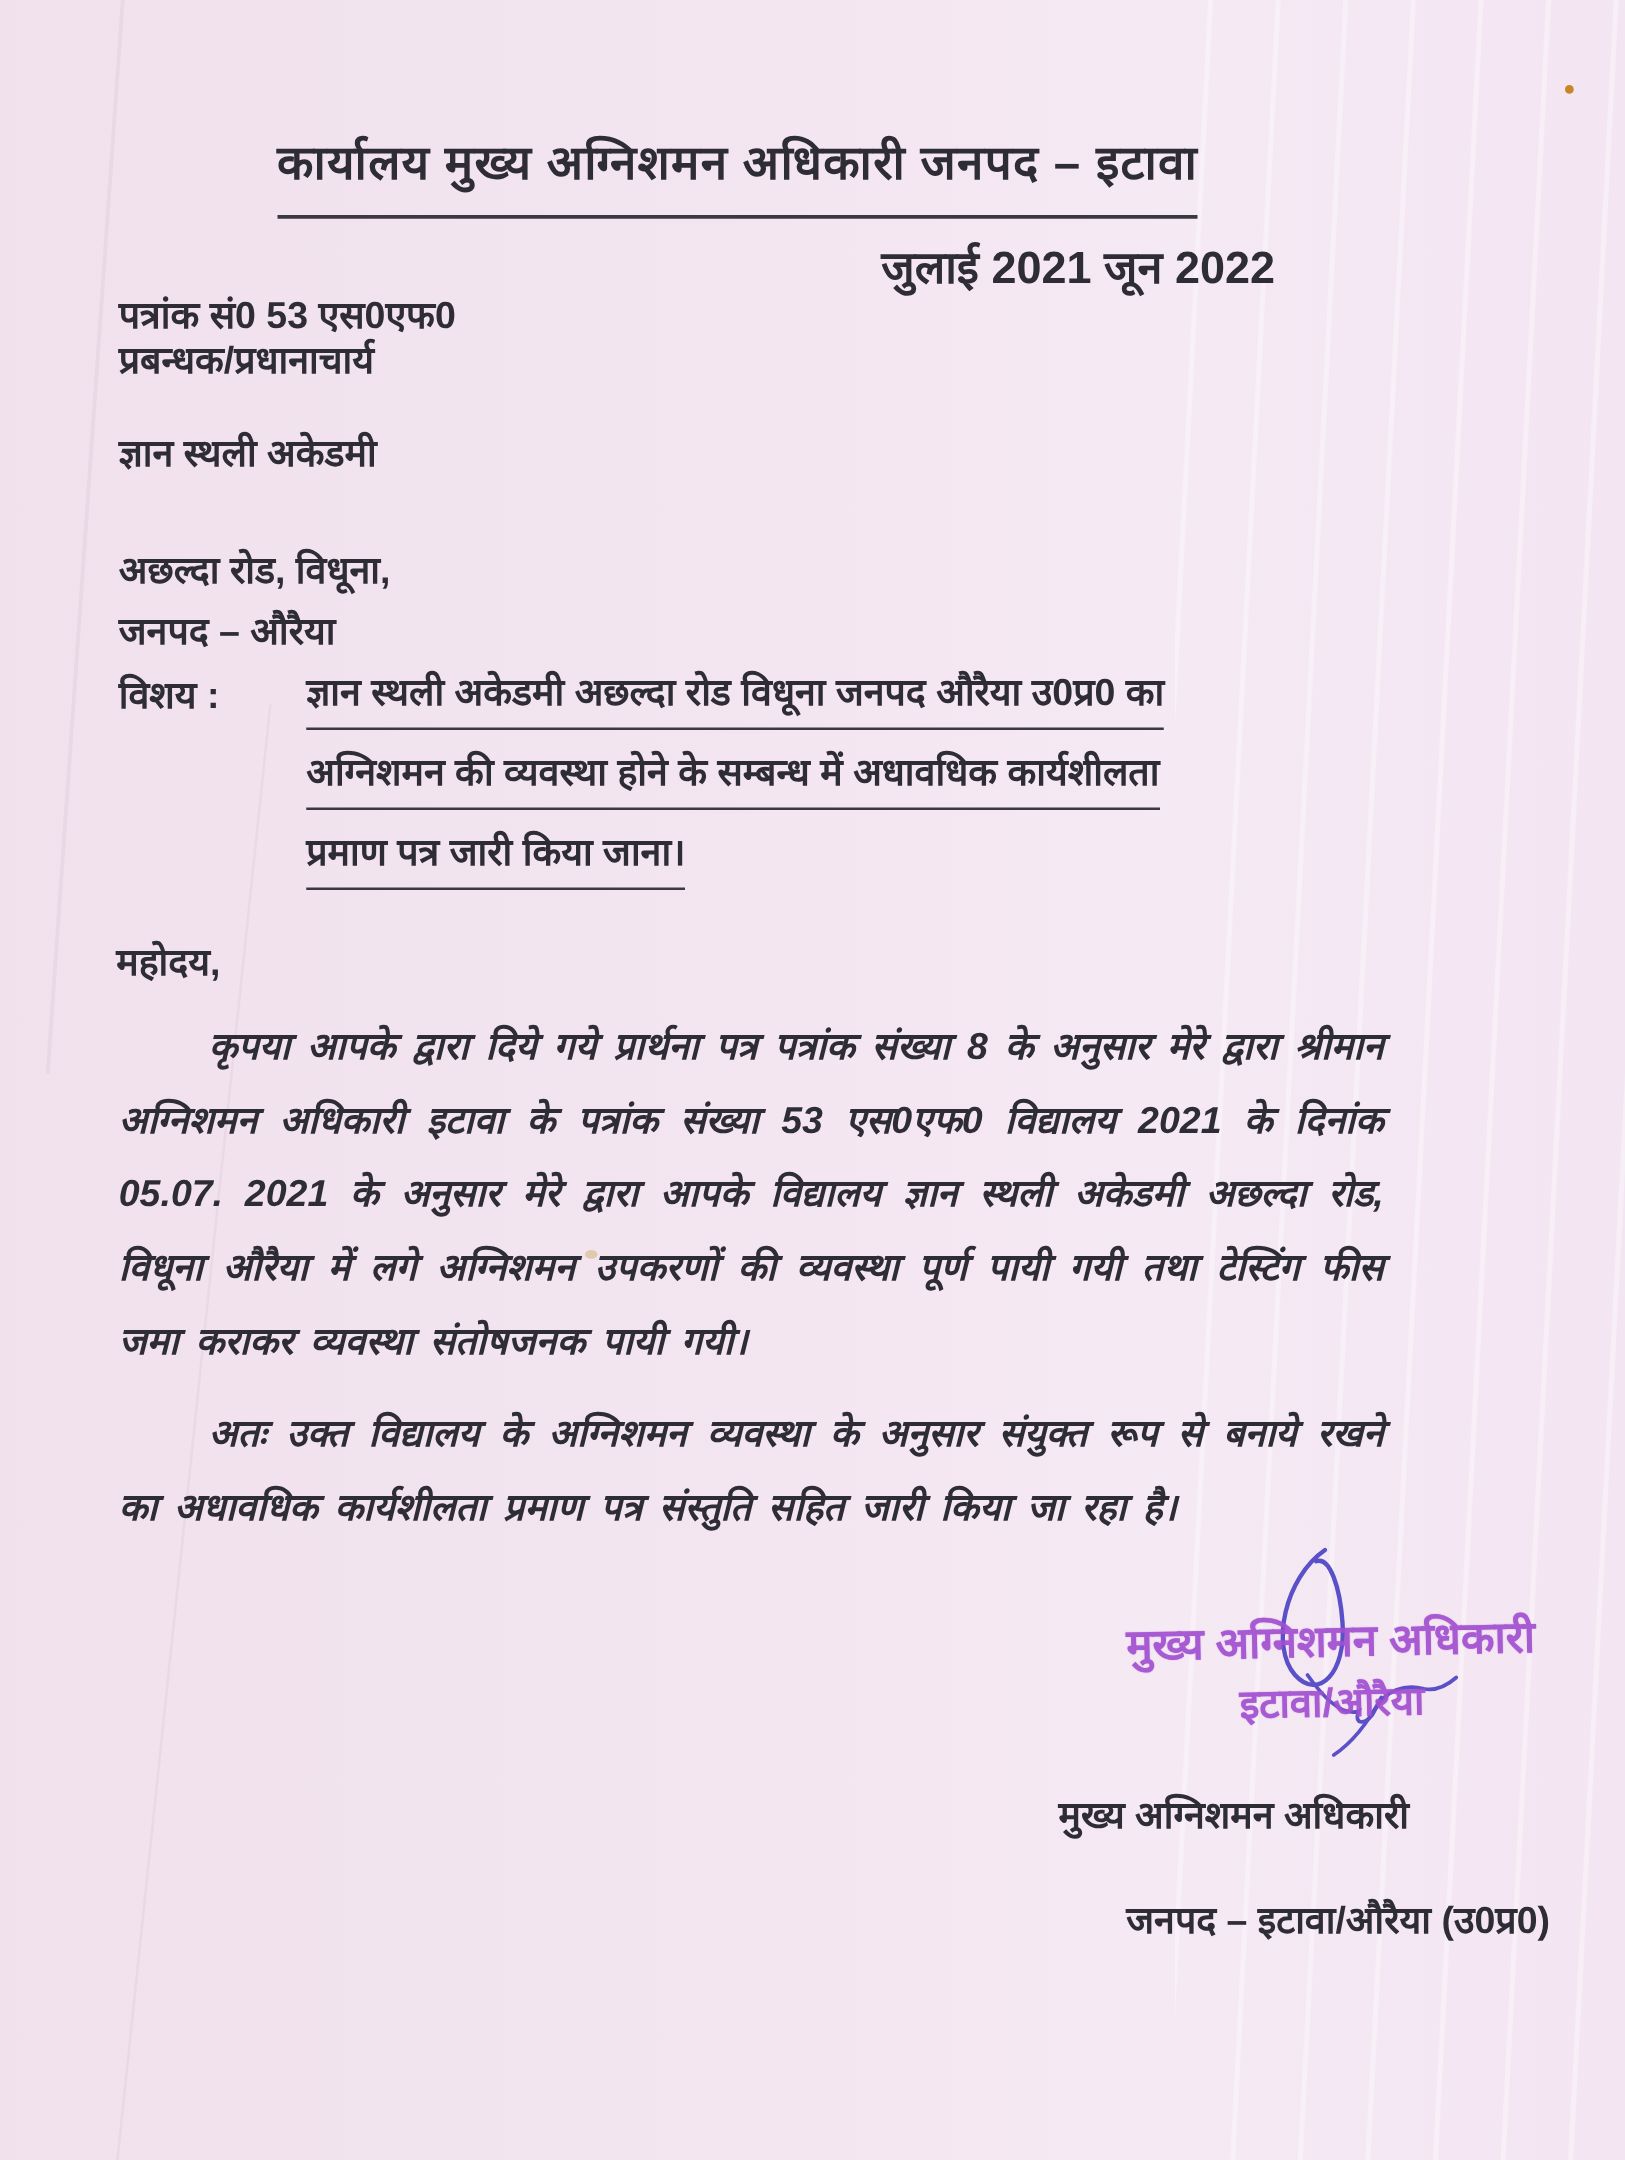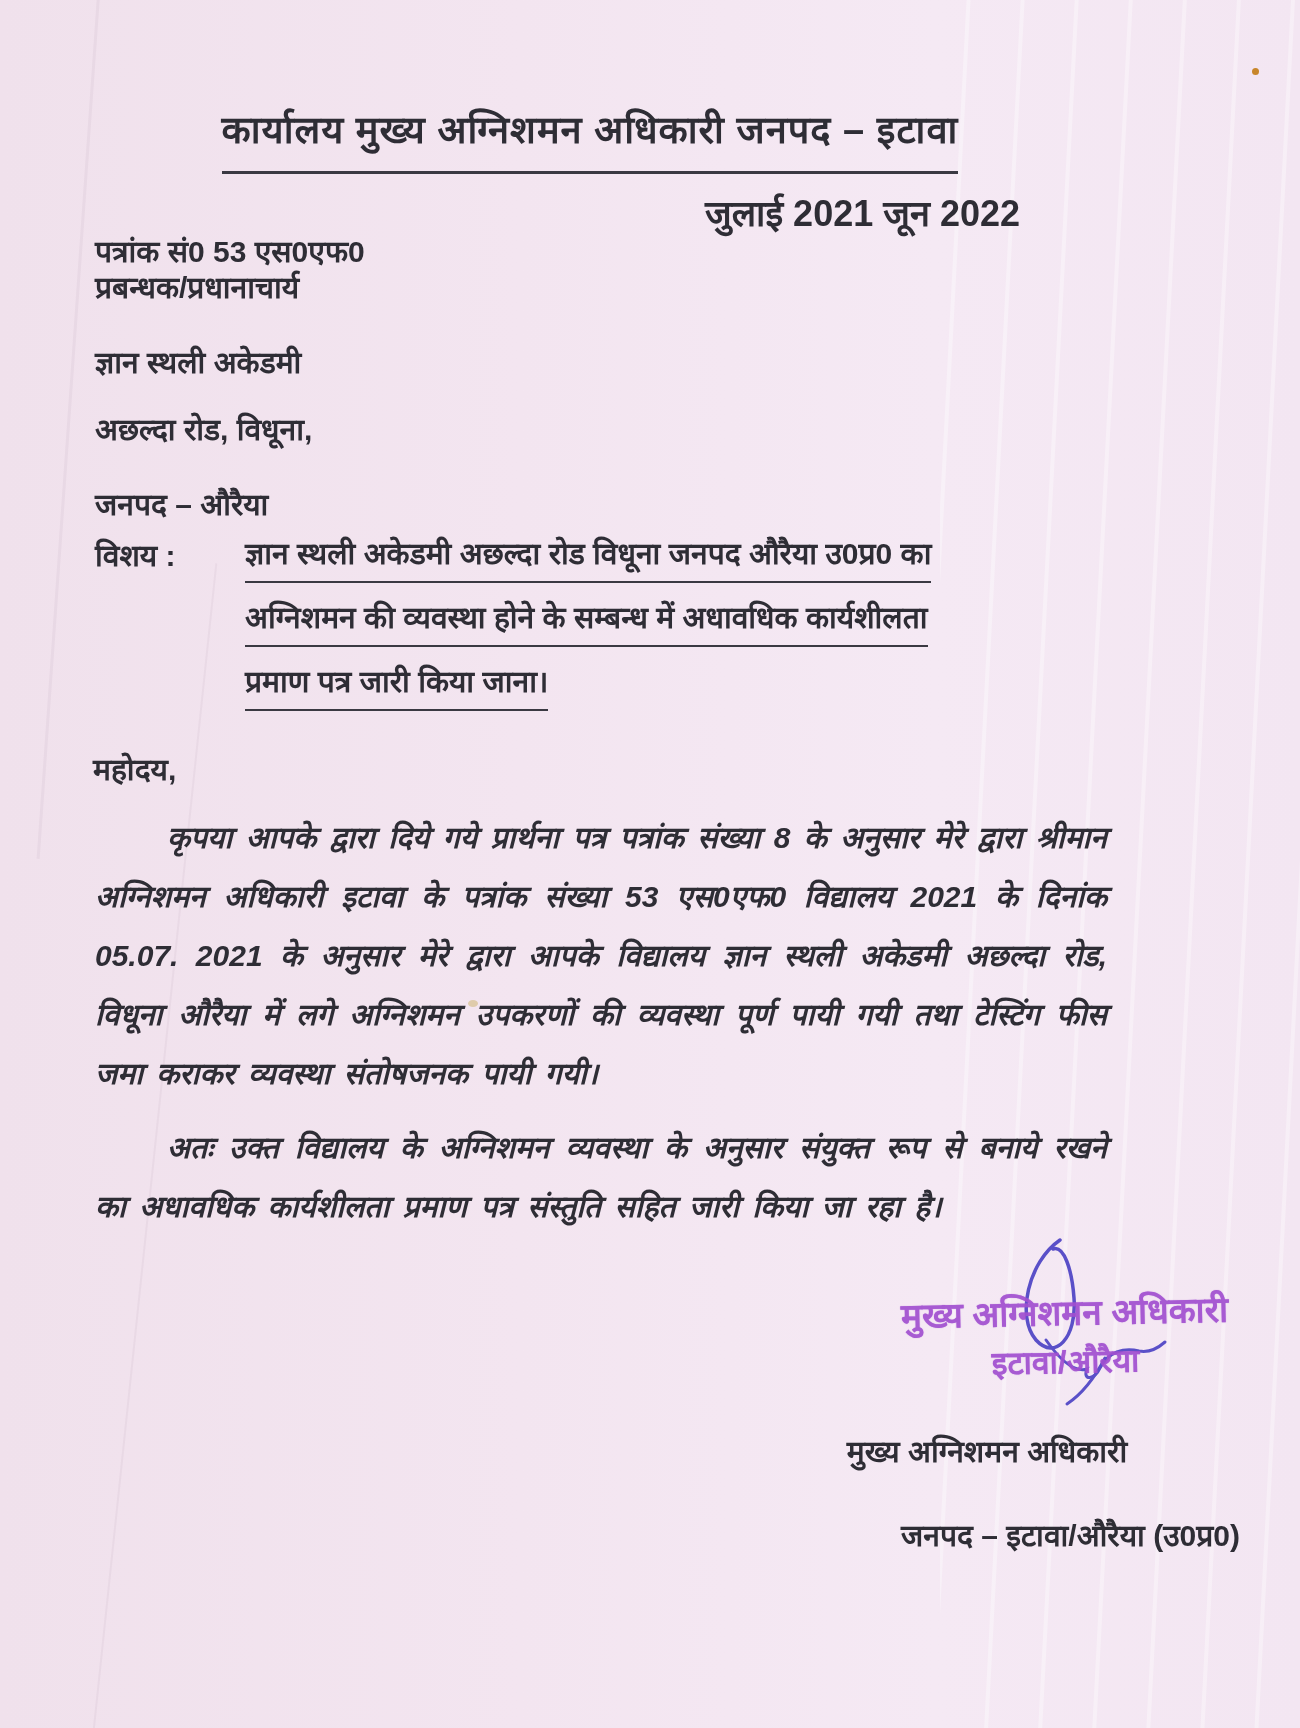--- a/index.html
+++ b/index.html
@@ -25,21 +25,21 @@
   .speck-tan{left:468px;top:1000px;width:10px;height:7px;background:#d9c49a;opacity:.8;}
   
   .title{position:absolute;left:0;top:102px;width:1180px;margin:0;text-align:center;
     font-size:38px;font-weight:700;letter-spacing:1px;}
   .title .u{border-bottom:3px solid #3a3942;padding-bottom:20px;}
   .line{position:absolute;font-size:30px;font-weight:600;white-space:nowrap;}
   .ref-no{left:95px;top:190px;font-weight:700;margin-top:40px;}
   .date{left:705px;top:188px;font-weight:700;font-size:36px;}
   .a0{left:95px;top:266px;}
   .a1{left:95px;top:341px;}
-  .a2{left:95px;top:408px;}
+  .a2{left:95px;top:434px;}
   .a3{left:95px;top:483px;}
   .subj-label{left:95px;top:534px;}
   .subj{position:absolute;left:245px;font-size:30px;font-weight:600;white-space:nowrap;}
   .subj .u2{border-bottom:2px solid #3a3942;padding-bottom:11px;}
   .s0{top:532px;text-align:right;}
   .s1{top:596px;}
   .s2{top:660px;}
   .salutation{left:93px;top:748px;}
   .para{position:absolute;left:95px;width:1012px;font-size:30px;font-weight:600;
     line-height:59px;text-align:justify;word-spacing:5px;text-indent:72px;font-style:italic;}

